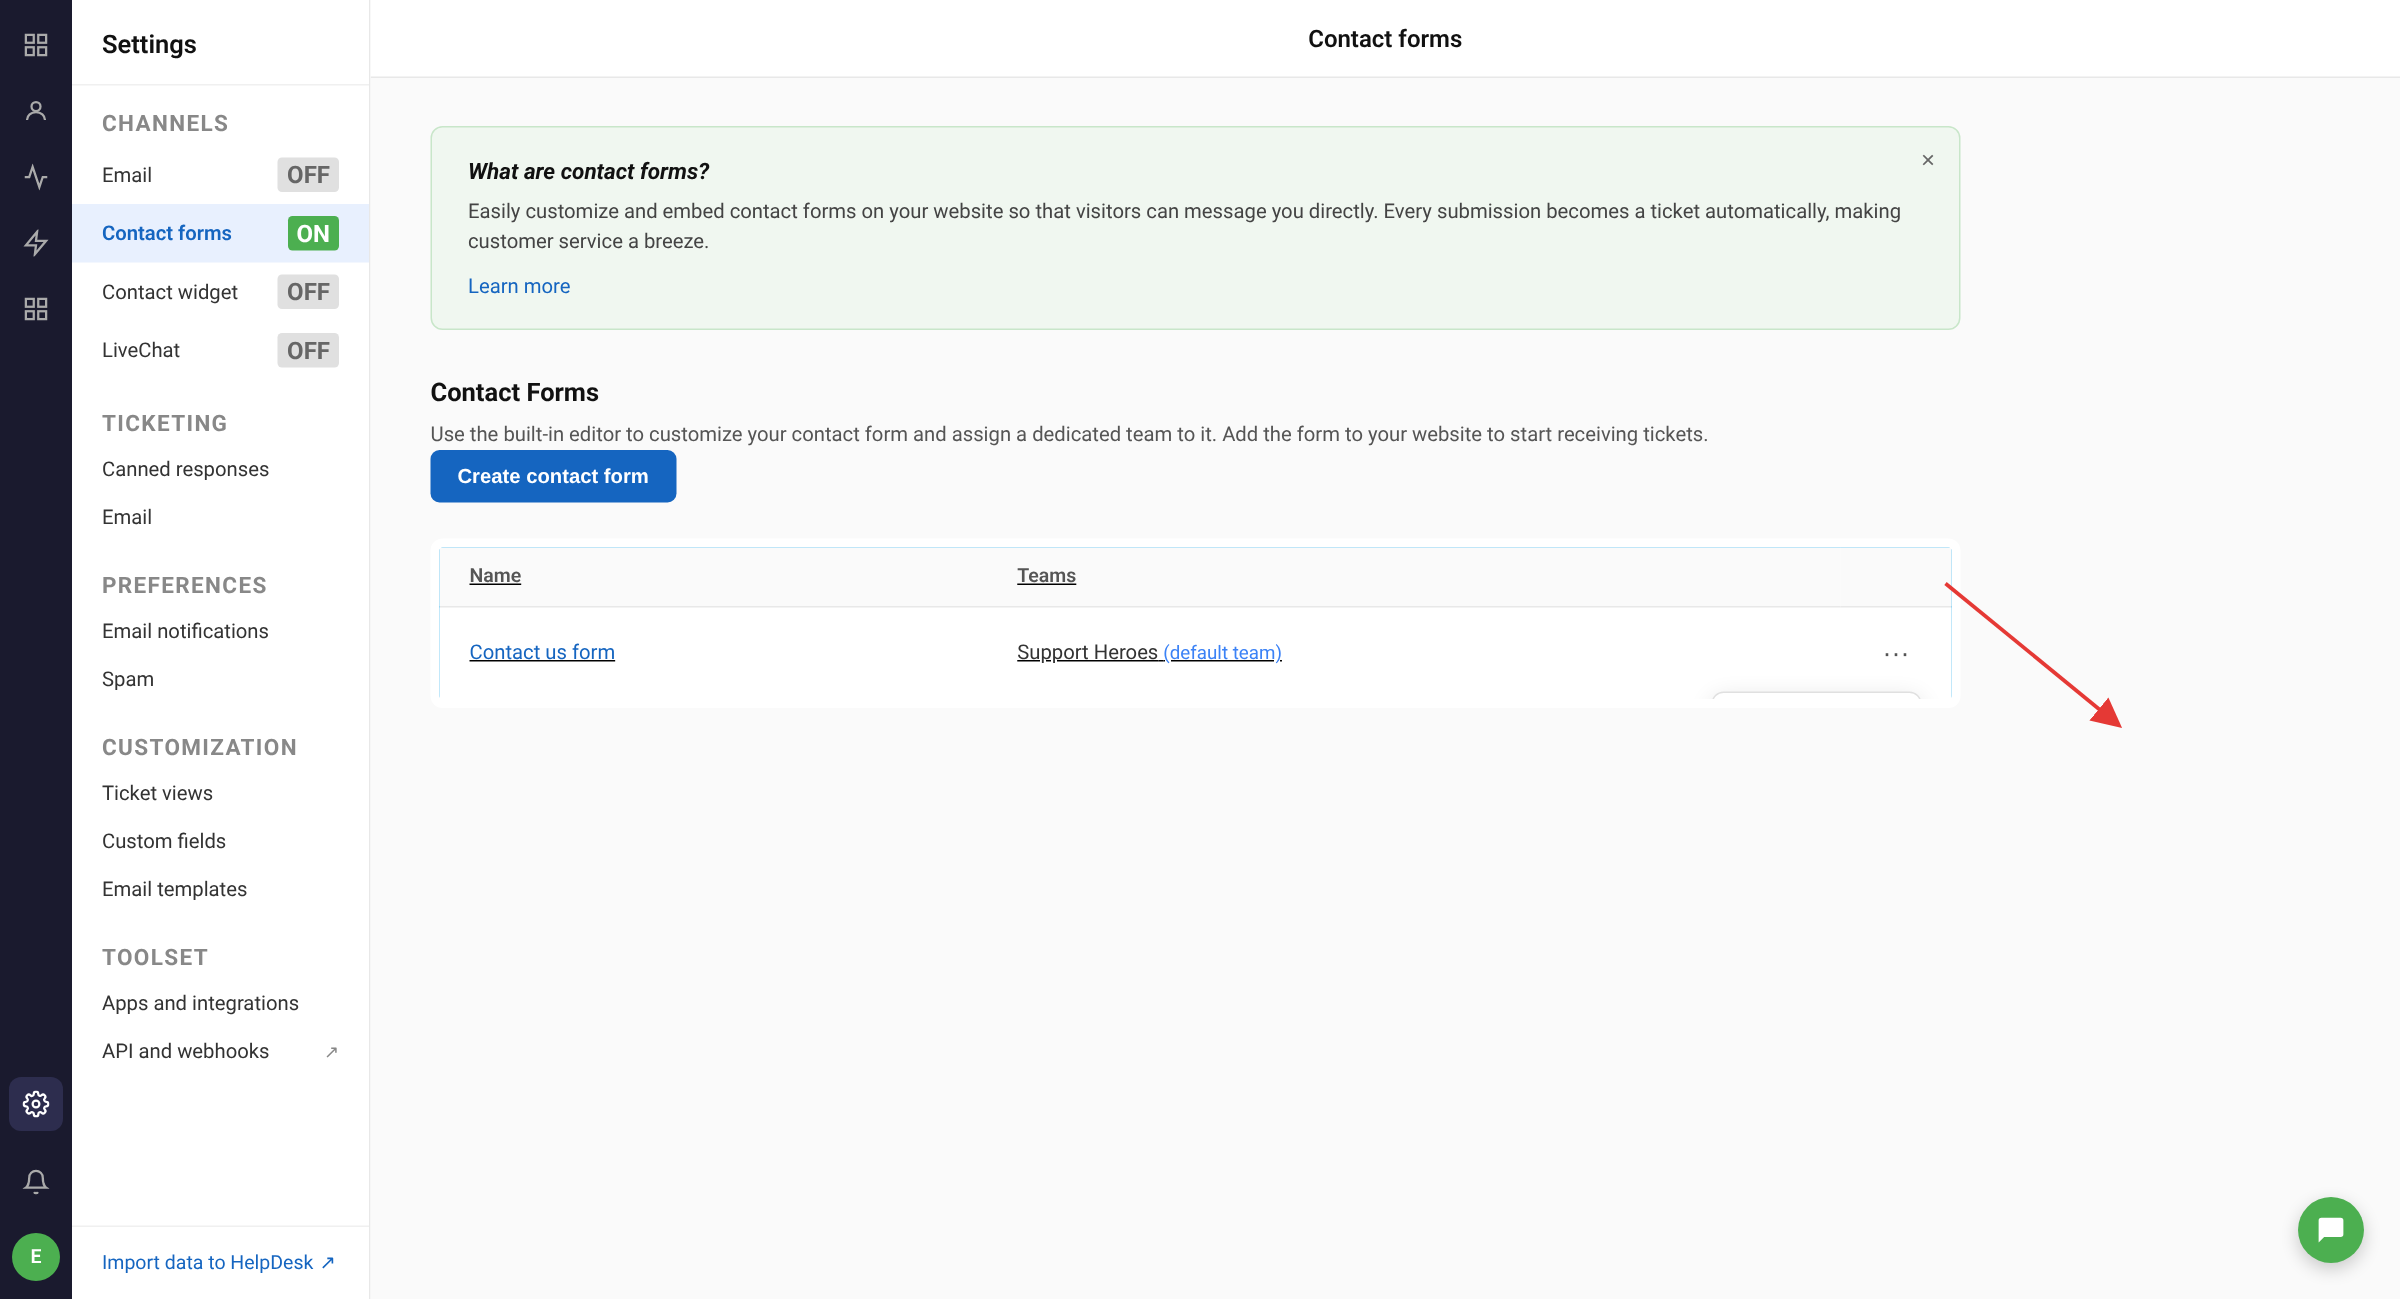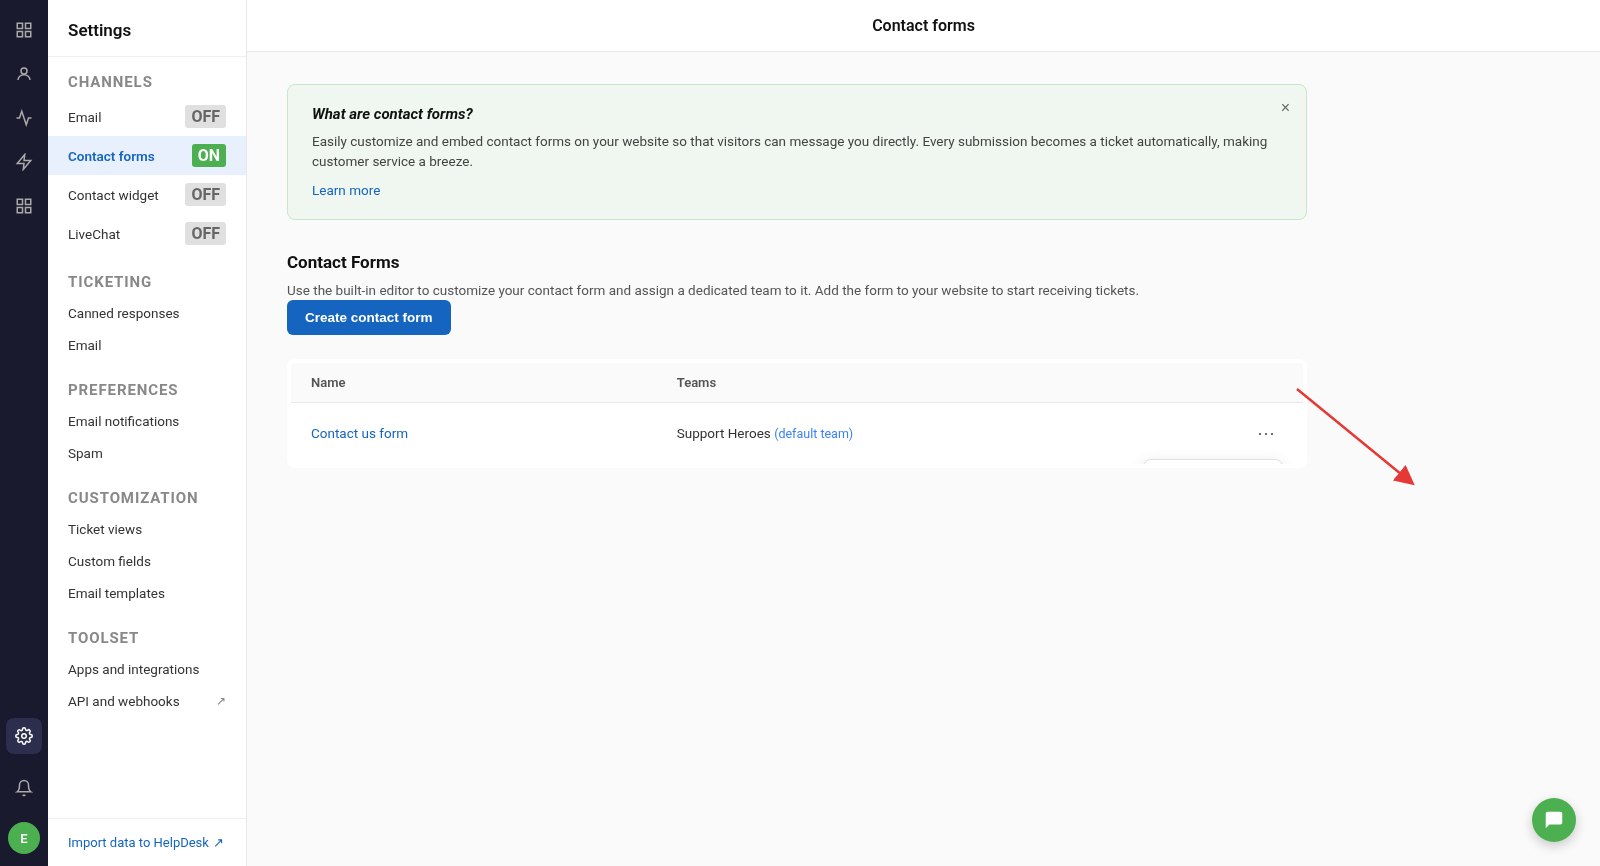--- a/index.html
+++ b/index.html
@@ -196,22 +196,23 @@
       cursor: pointer;
       margin-bottom: 24px;
     }
 
     
     .forms-table {
       width: 100%;
       border-collapse: collapse;
       background: #fff;
       border-radius: 8px;
-      border: 4px solid #0ea5e9;
+      border: 6px solid #0ea5e9;
       overflow: hidden;
+      text-decoration: underline;
     }
     .forms-table thead tr {
       background: #fafafa;
       border-bottom: 1px solid #e8e8e8;
     }
     .forms-table th {
       text-align: left;
       padding: 12px 20px;
       font-size: 13px;
       font-weight: 600;

